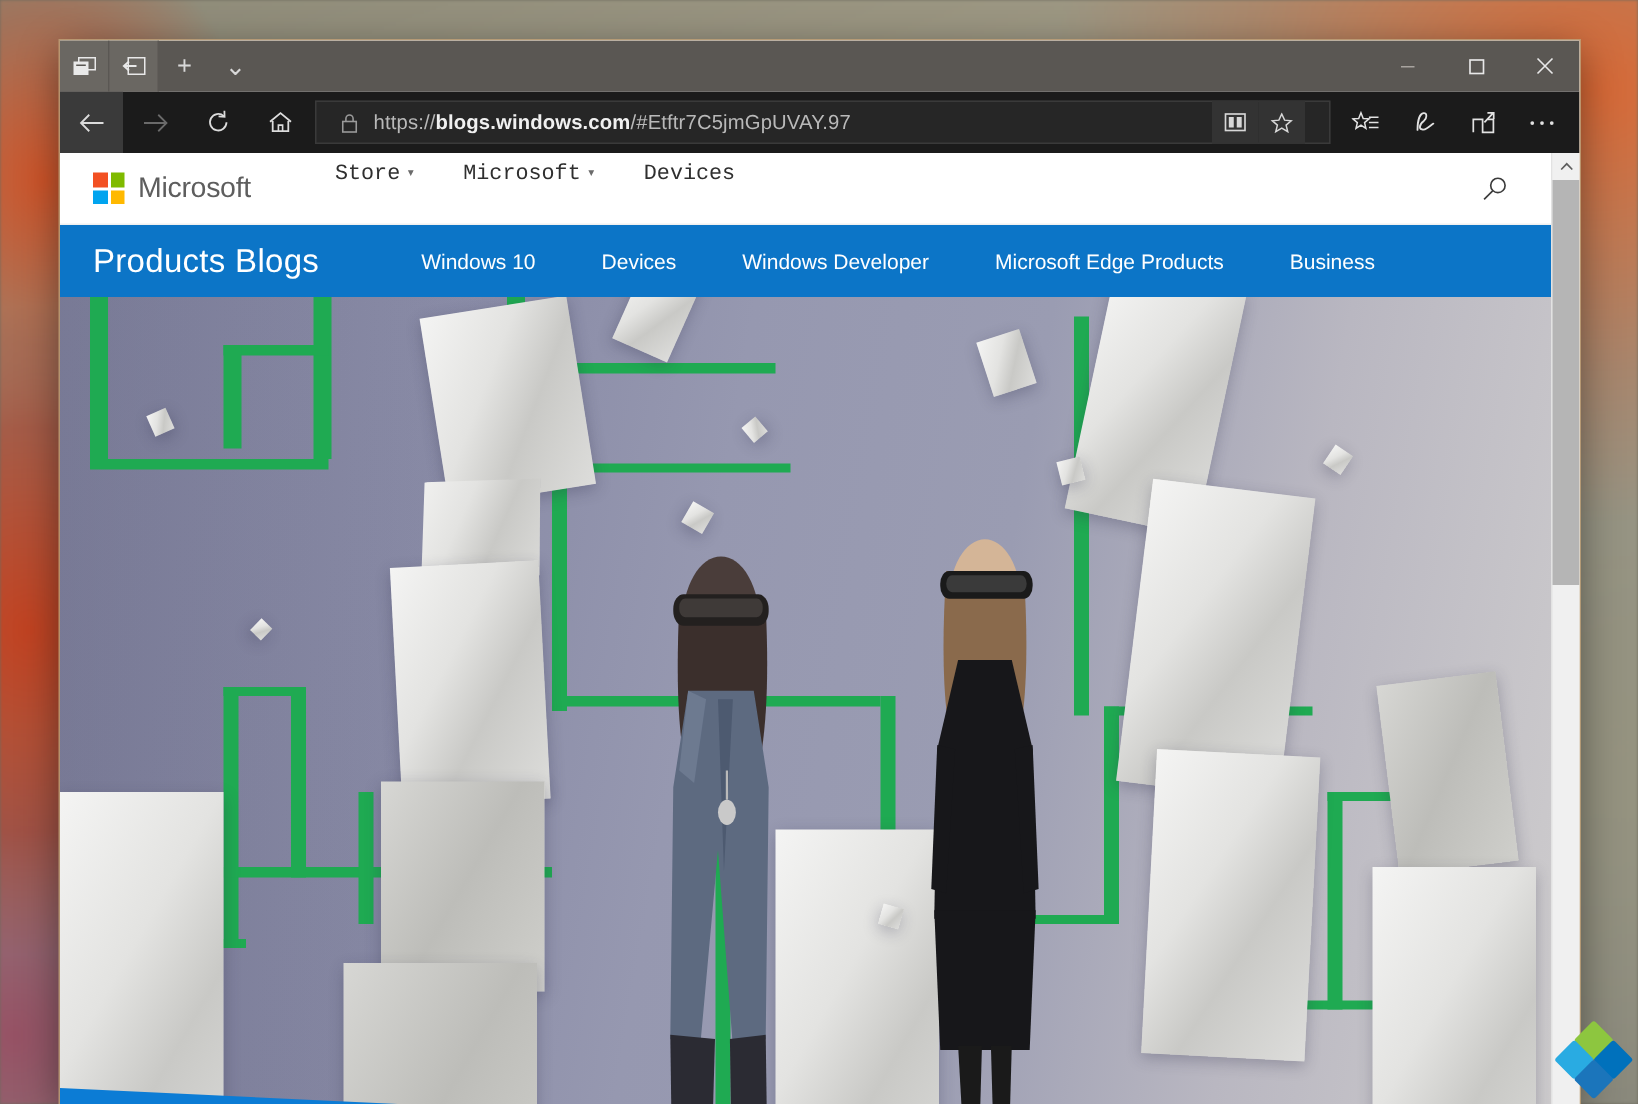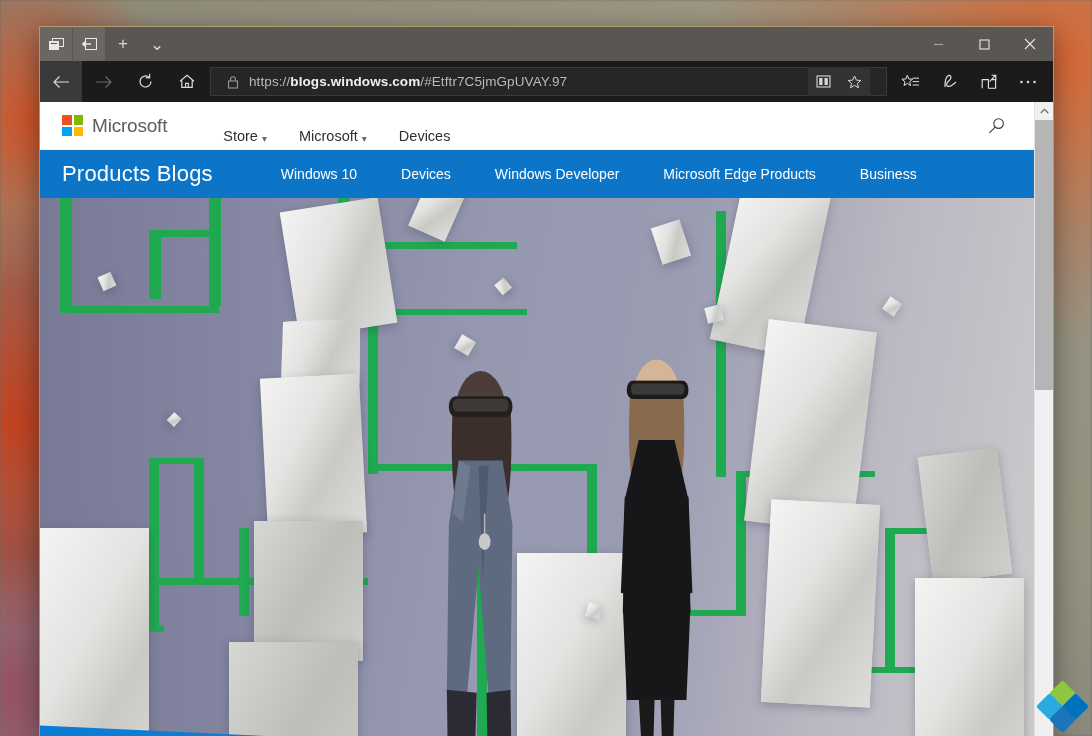--- a/index.html
+++ b/index.html
@@ -87,21 +87,21 @@
 
   
   #ms-header{
     height:48px; background:#fff; display:flex; align-items:center; padding:0 14px 0 22px;
     border-bottom:1px solid #f0f0f0;
   }
   #ms-logo{ display:flex; align-items:center; gap:9px; margin-right:40px; }
   .ms-squares{ width:21px;height:21px; display:grid; grid-template-columns:1fr 1fr; grid-template-rows:1fr 1fr; gap:2px; }
   .ms-squares i{ display:block; }
   #ms-name{ font-size:19px; color:#5e5e5e; letter-spacing:-.2px; }
-  .ms-nav{ display:flex; align-items:flex-end; gap:4px; font-size:14.5px; color:#2f2f2f; padding:0 16px; height:36px; }
+  .ms-nav{ display:flex; align-items:flex-start; gap:4px; font-size:14.5px; color:#2f2f2f; padding:0 16px; height:36px;font-family:Liberation Mono, monospace; }
   .ms-nav .chev{ font-size:10px; color:#6b6b6b; margin-top:2px; }
   #ms-search{ margin-left:auto; width:46px; display:flex; justify-content:center; color:#3b3b3b; }
 
   
   #blog-nav{
     height:48px; background:#0c75c7; display:flex; align-items:center; padding-left:22px; color:#fff;
   }
   #blog-brand{ font-size:22px; font-weight:300; letter-spacing:.2px; margin-right:46px; }
   .bnav{ font-size:14px; padding:0 22px; white-space:nowrap; }
 

